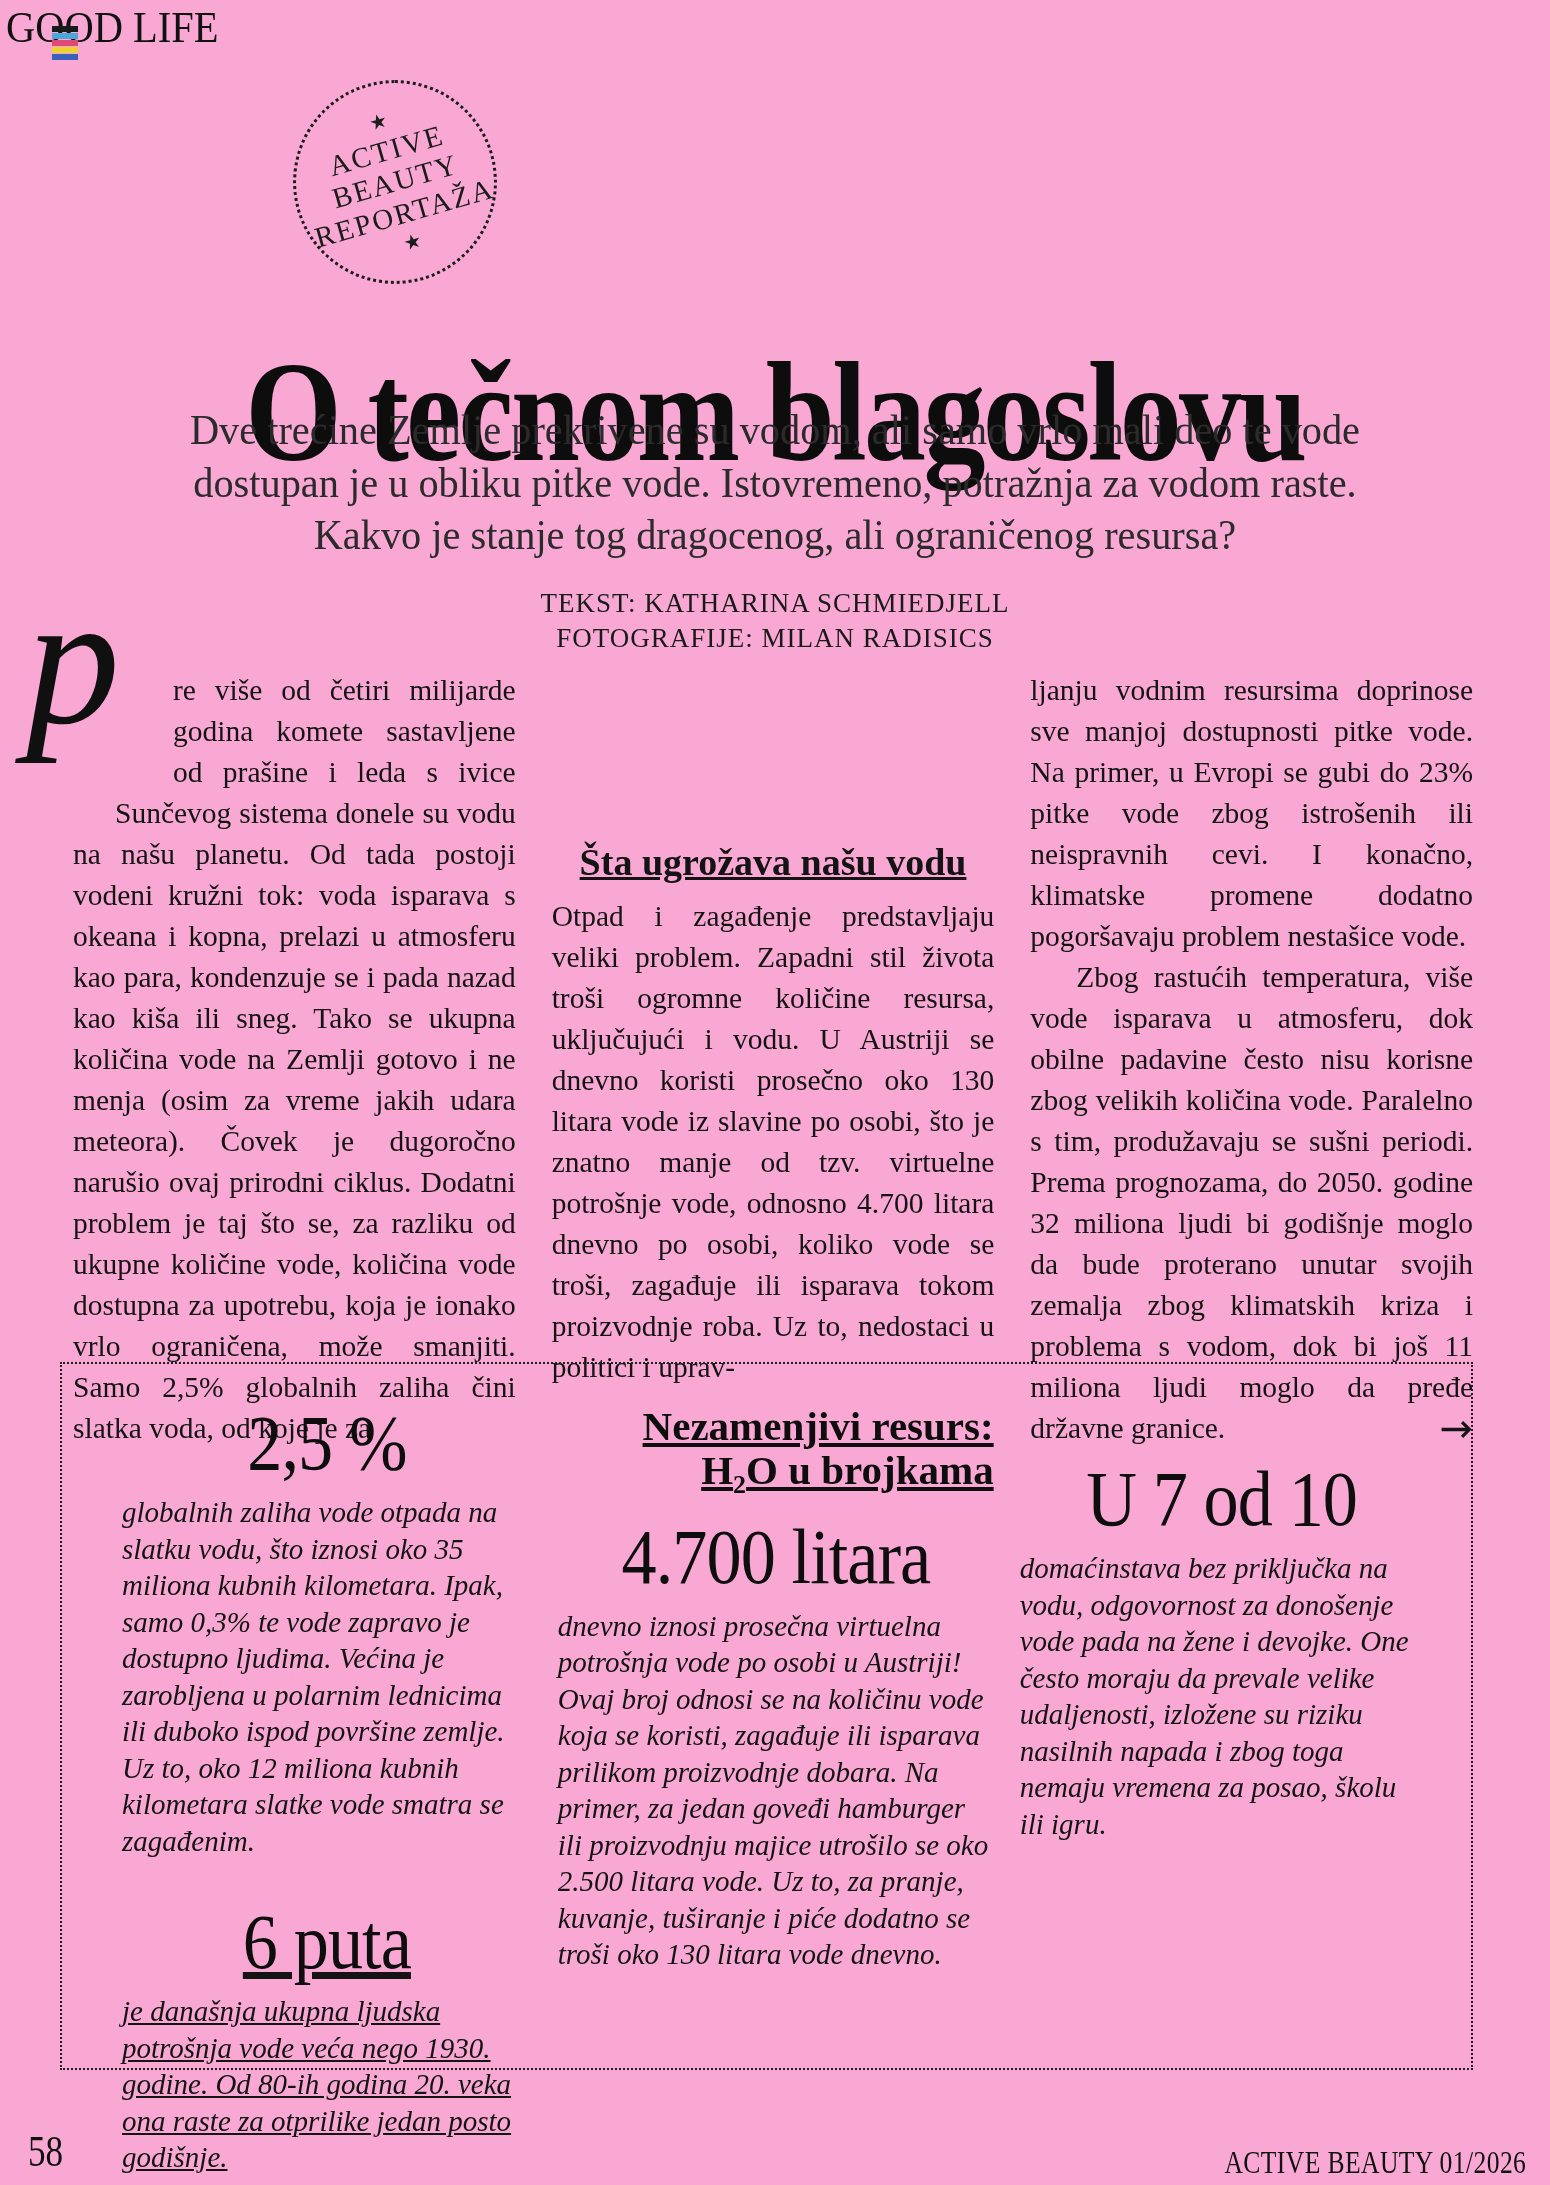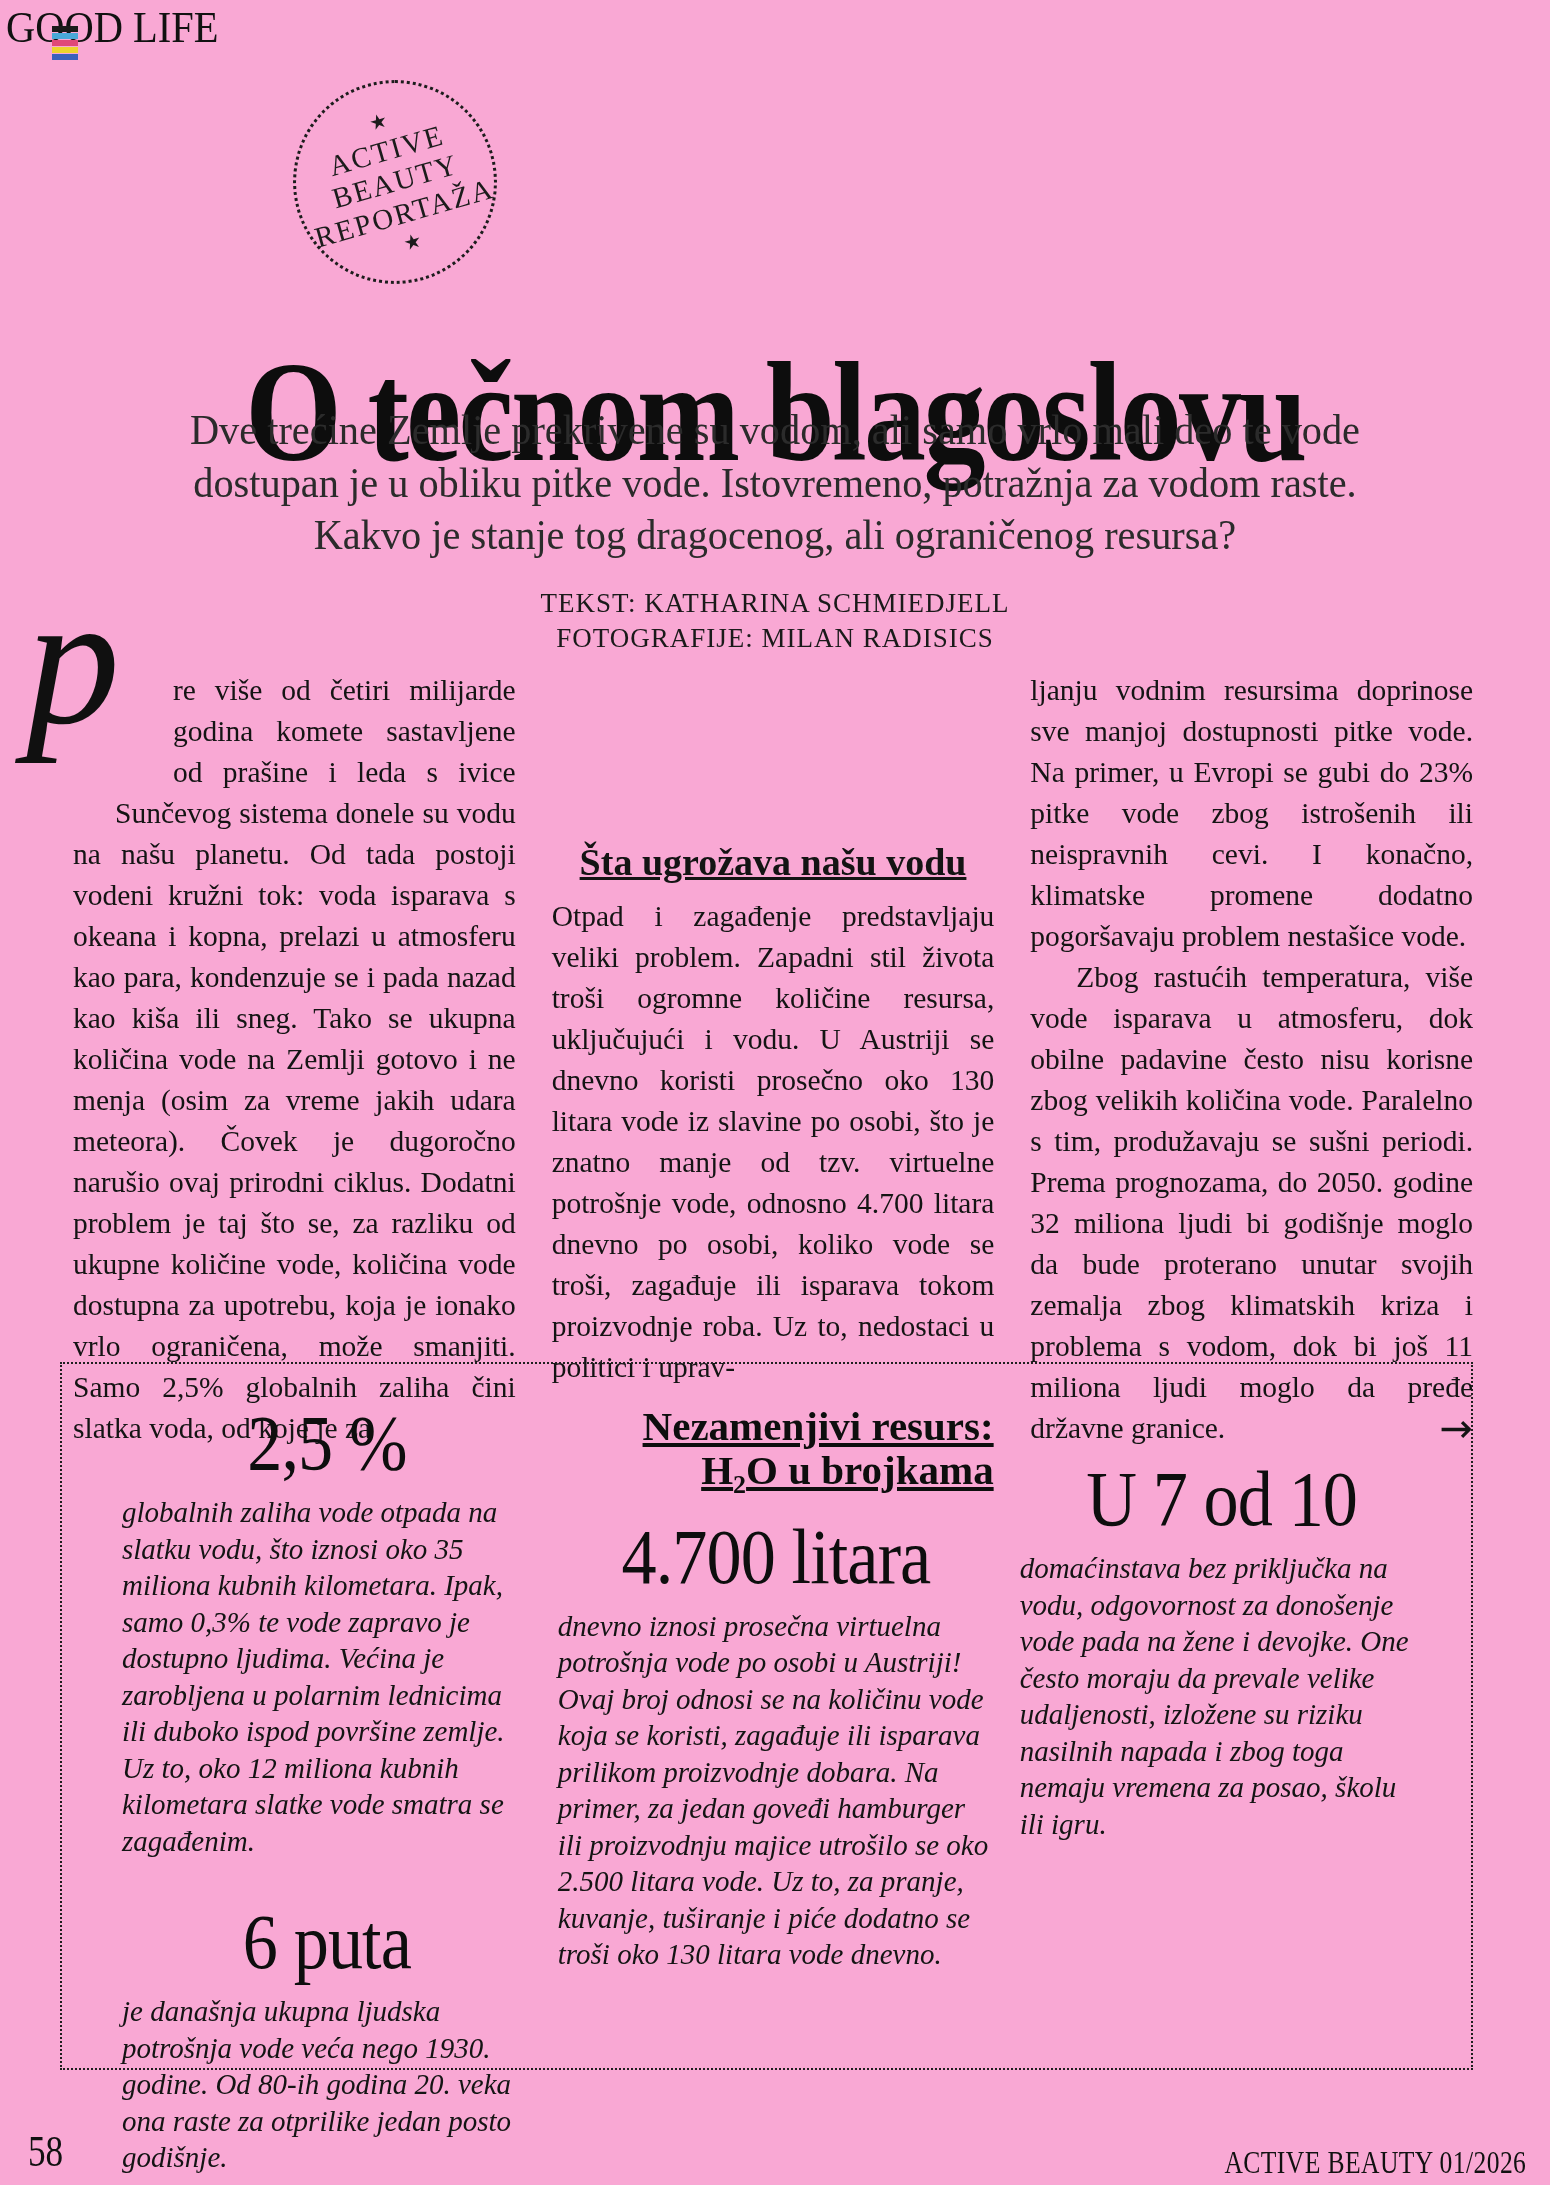--- a/index.html
+++ b/index.html
@@ -101,21 +101,21 @@
     transform:scaleX(0.9);
     margin:0 0 12px 0;color:#0e0e0e;white-space:nowrap;
   }
   .ib-heading{
     font-style:normal;font-weight:bold;text-align:right;
     font-size:41px;line-height:1.08;margin:0 0 18px 0;color:#0e0e0e;text-decoration:underline;
   }
   .ib-heading sub{font-size:26px;}
   .ib-item{margin-bottom:44px;}
   .ib-item.second{margin-top:56px;}
-  .ib-col.c1 .ib-item.second{margin-top:28px;}
+  .ib-col.c1 .ib-item.second{margin-top:28px;text-decoration:underline;}
 
   
   .page-number{
     position:absolute;left:28px;top:2126px;
     font-size:44px;transform:scaleX(0.8);transform-origin:left top;color:#111;
   }
   .footer-right{
     position:absolute;right:24px;top:2144px;
     font-size:32px;transform:scaleX(0.8);transform-origin:right top;
     letter-spacing:0.5px;color:#111;white-space:nowrap;

